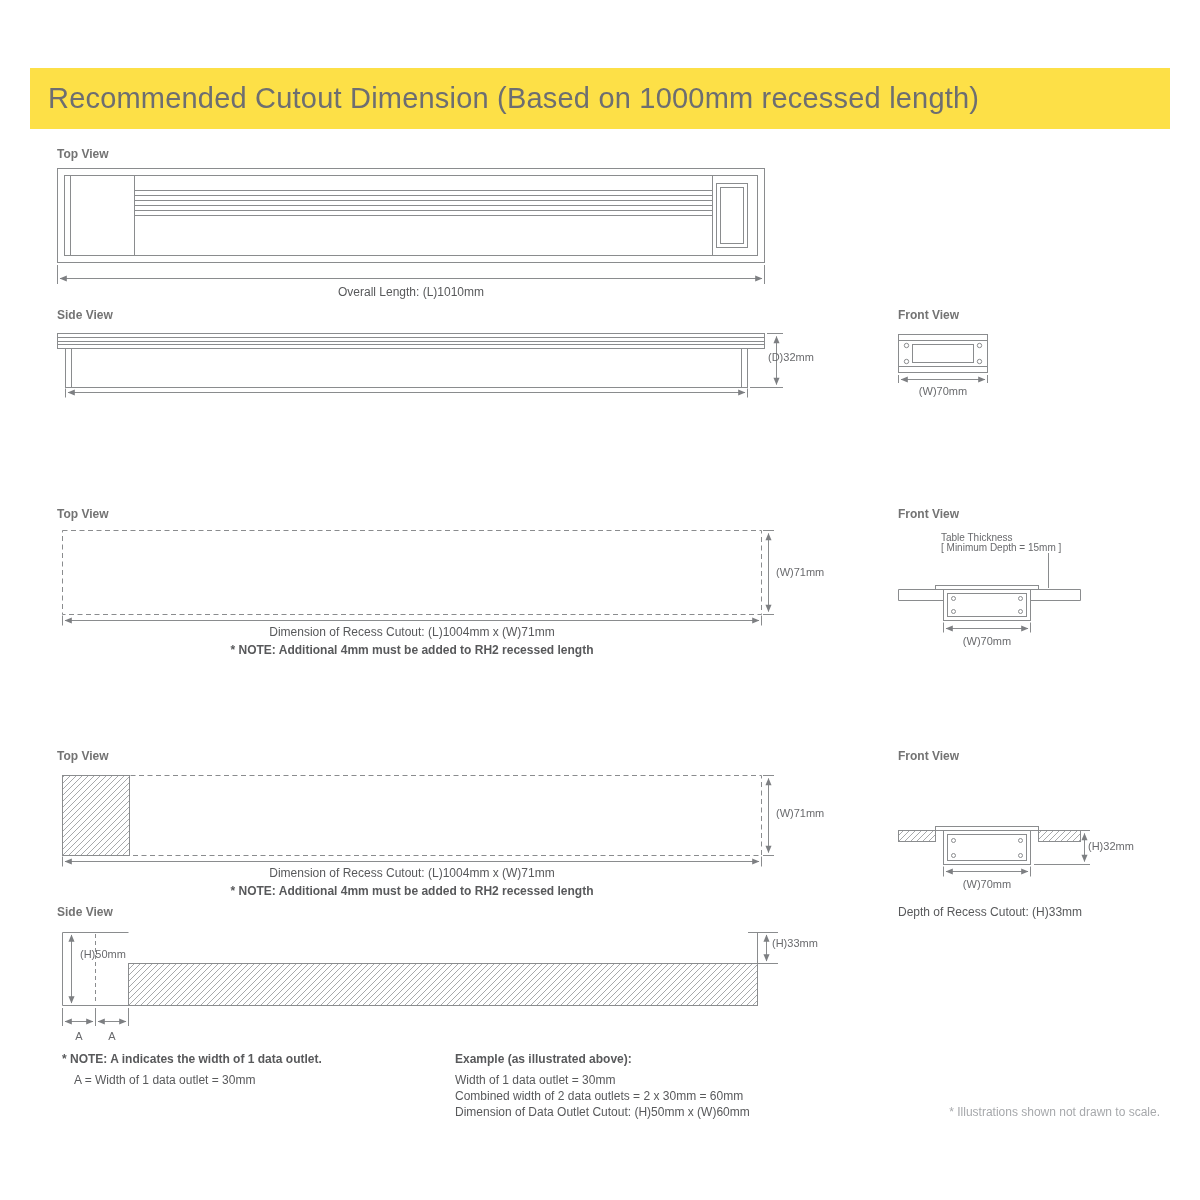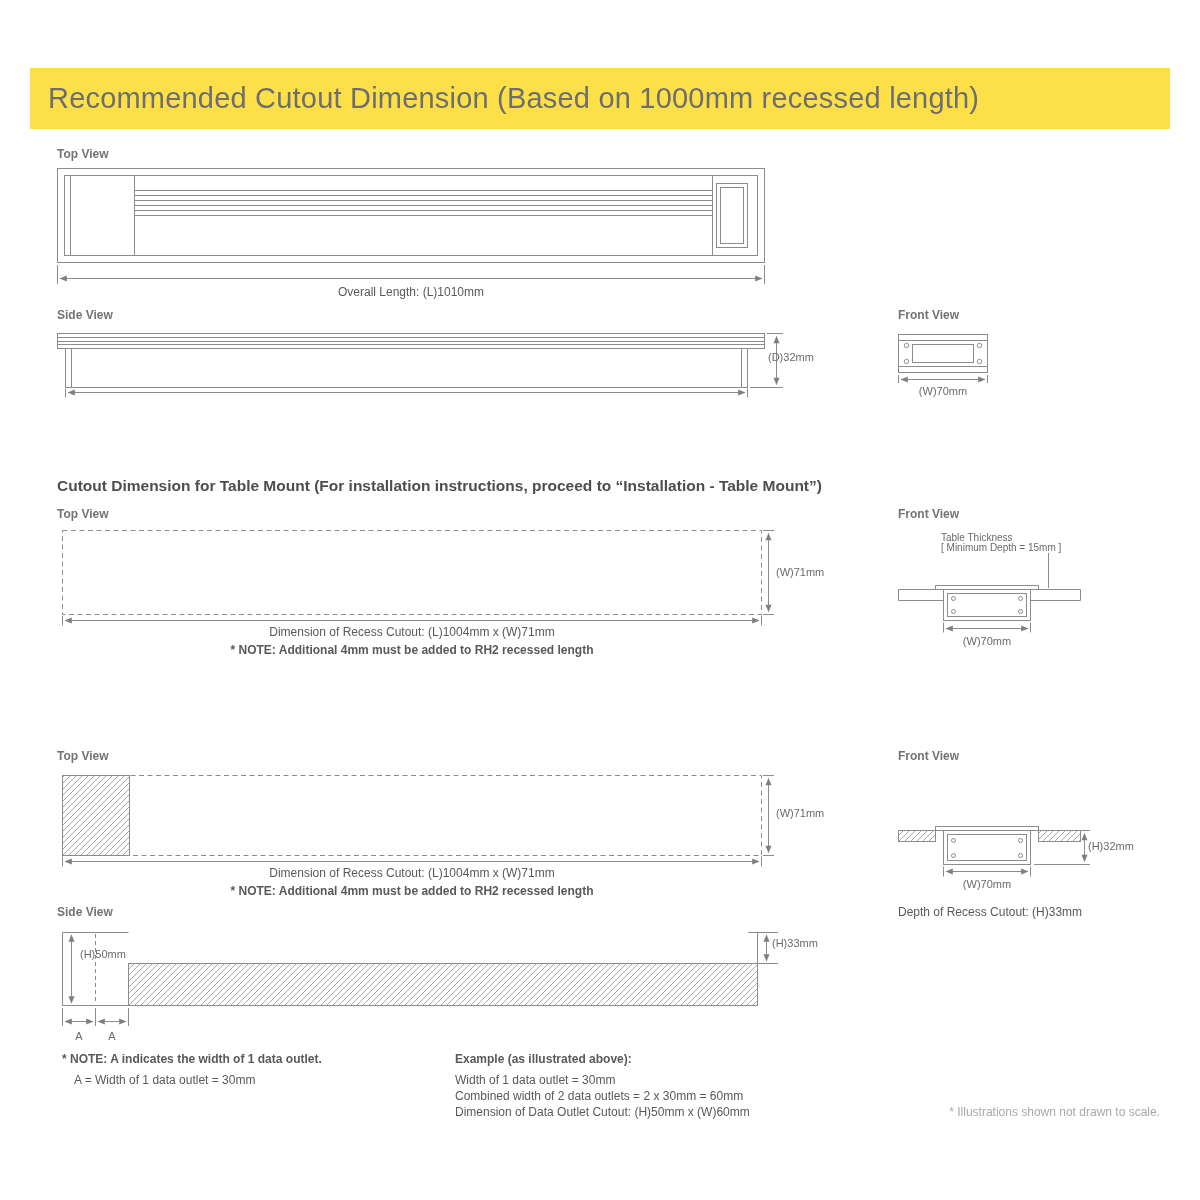--- a/index.html
+++ b/index.html
@@ -198,21 +198,20 @@
     </g>
   </svg>
 
   <div class="lbl view-label" style="left:57px; top:148px;">Top View</div>
   <div class="lbl center" style="left:57px; width:708px; top:286px;">Overall Length: (L)1010mm</div>
   <div class="lbl view-label" style="left:57px; top:309px;">Side View</div>
   <div class="lbl dim" style="left:748px; top:351px;margin-left:20px;">(D)32mm</div>
   <div class="lbl view-label" style="left:898px; top:309px;">Front View</div>
   <div class="lbl dim center" style="left:898px; width:90px; top:385px;">(W)70mm</div>
 
-  <div class="lbl section-heading" style="left:57px; top:477px;">Cutout Dimension for Table Mount (For installation instructions, proceed to “Installation - Table Mount”)</div>
   <div class="lbl view-label" style="left:57px; top:508px;">Top View</div>
   <div class="lbl dim" style="left:776px; top:566px;">(W)71mm</div>
   <div class="lbl center" style="left:62px; width:700px; top:626px;">Dimension of Recess Cutout: (L)1004mm x (W)71mm</div>
   <div class="lbl center bold" style="left:62px; width:700px; top:644px;">* NOTE: Additional 4mm must be added to RH2 recessed length</div>
   <div class="lbl view-label" style="left:898px; top:508px;">Front View</div>
   <div class="lbl small" style="left:941px; top:532px;">Table Thickness</div>
   <div class="lbl small" style="left:941px; top:542px;">[ Minimum Depth = 15mm ]</div>
   <div class="lbl dim center" style="left:935px; width:104px; top:635px;">(W)70mm</div>
 
   <div class="lbl view-label" style="left:57px; top:750px;">Top View</div>

